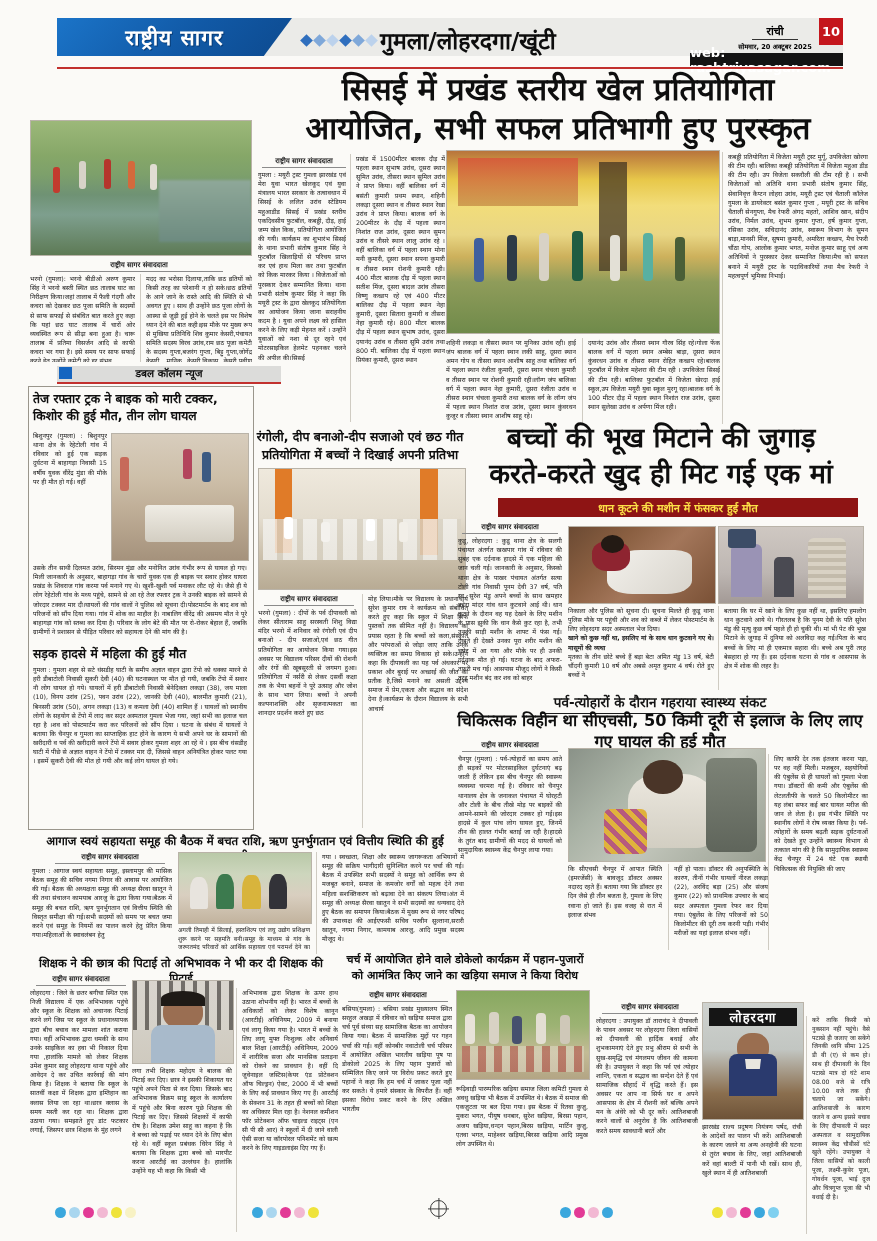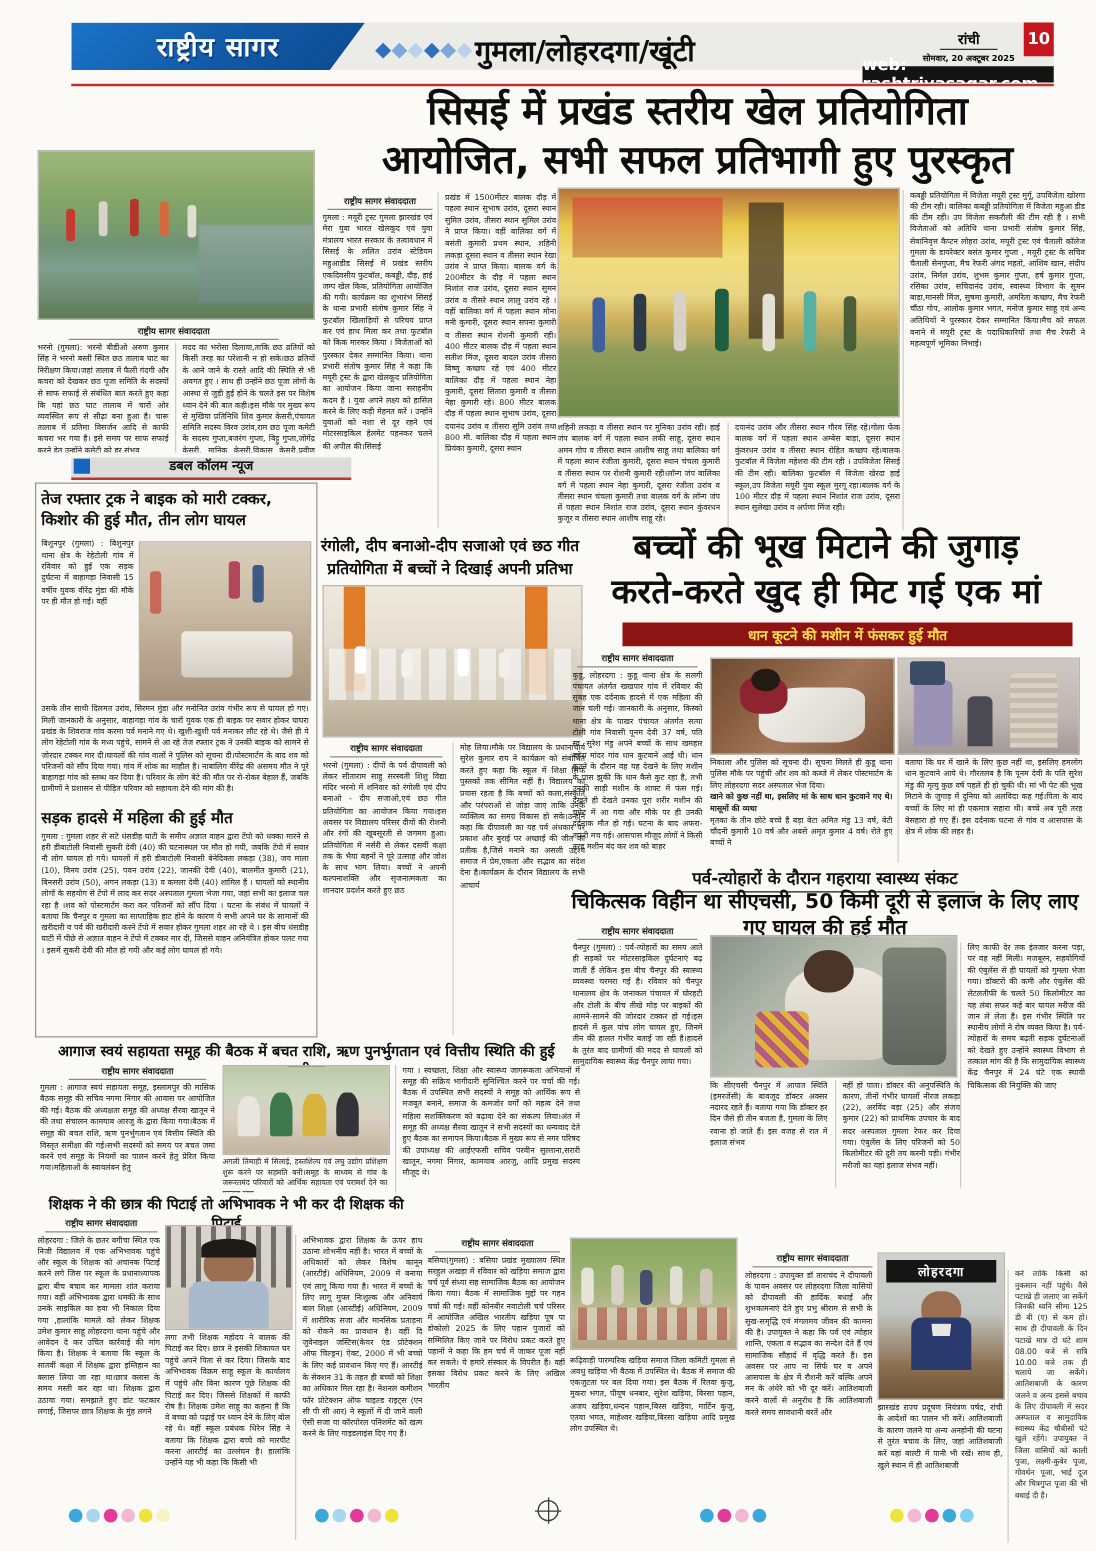--- a/index.html
+++ b/index.html
@@ -210,41 +210,43 @@
   <div class="abs photo" style="left:132px;top:980px;width:100px;height:82px;background:
        linear-gradient(180deg,#d9d6cf 0%,#cfcabf 100%);">
     <div style="position:absolute;left:0;top:0;width:100%;height:60%;background:repeating-linear-gradient(90deg,#2e2a26 0 4px,#d8d4cc 4px 12px);opacity:.6;"></div>
     <div style="position:absolute;left:30%;top:18%;width:40%;height:40%;background:#9a6e52;border-radius:45%;"></div>
     <div style="position:absolute;left:28%;top:12%;width:44%;height:18%;background:#1e1a16;border-radius:50% 50% 0 0;"></div>
     <div style="position:absolute;left:18%;top:54%;width:64%;height:46%;background:#a8bacb;border-radius:10px 10px 0 0;"></div>
   </div>
   <div class="abs body-txt" style="left:132px;top:1066px;width:100px;height:164px;">लगा तभी शिक्षक महोदय ने बालक की पिटाई कर दिए। छात्र ने इसकी शिकायत घर पहुंचे अपने पिता से कर दिया। जिसके बाद अभिभावक विक्रम साहू स्कूल के कार्यालय में पहुंचे और बिना कारण पूछे शिक्षक की पिटाई कर दिए। जिससे शिक्षकों में काफी रोष है। शिक्षक उमेश साहू का कहना है कि वे बच्चा को पढ़ाई पर ध्यान देने के लिए बोल रहे थे। वहीं स्कूल प्रबंधक धिरेन सिंह ने बताया कि शिक्षक द्वारा बच्चे को मारपीट करना आरटीई का उल्लंघन है। हालांकि उन्होंने यह भी कहा कि किसी भी</div>
   <div class="abs body-txt vr" style="left:236px;top:988px;width:96px;height:244px;">अभिभावक द्वारा शिक्षक के ऊपर हाथ उठाना शोभनीय नहीं है। भारत में बच्चों के अधिकारों को लेकर विशेष कानून (आरटीई) अधिनियम, 2009 में बनाया एवं लागू किया गया है। भारत में बच्चों के लिए लागू मुफ्त निःशुल्क और अनिवार्य बाल शिक्षा (आरटीई) अधिनियम, 2009 में शारीरिक सजा और मानसिक प्रताड़ना को रोकने का प्रावधान है। वहीं दि जुवेनाइल जस्टिस(केयर एंड प्रोटेक्शन ऑफ चिल्ड्रन) ऐक्ट, 2000 में भी बच्चों के लिए कई प्रावधान किए गए हैं। आरटीई के सेक्शन 31 के तहत ही बच्चों को शिक्षा का अधिकार मिल रहा है। नेशनल कमीशन फॉर प्रोटेक्शन ऑफ चाइल्ड राइट्स (एन सी पी सी आर) ने स्कूलों में दी जाने वाली ऐसी सजा या कॉरपोरल पनिशमेंट को खत्म करने के लिए गाइडलाइंस दिए गए हैं।</div>
 
+  <div class="abs headline" style="left:340px;top:952px;width:250px;font-size:11px;line-height:1.45;">चर्च में आयोजित होने वाले डोकेलो कार्यक्रम में पहान-पुजारों
+को आमंत्रित किए जाने का खड़िया समाज ने किया विरोध</div>
   <div class="abs byline" style="left:348px;top:990px;width:100px;">राष्ट्रीय सागर संवाददाता</div>
   <div class="abs body-txt" style="left:342px;top:1004px;width:110px;height:226px;">बसिया(गुमला) : बसिया प्रखंड मुख्यालय स्थित सरहुल अखड़ा में रविवार को खड़िया समाज द्वारा चर्च पूर्व संध्या सह सामाजिक बैठक का आयोजन किया गया। बैठक में सामाजिक मुद्दों पर गहन चर्चा की गई। वहीं कोनबीर नवाटोली चर्च परिसर में आयोजित अखिल भारतीय खड़िया पूष पा डोकोलो 2025 के लिए पहान पुजारों को सम्मिलित किए जाने पर विरोध प्रकट करते हुए पहानों ने कहा कि हम चर्च में जाकर पूजा नहीं कर सकते। ये हमारे संस्कार के विपरीत हैं। वहीं इसका विरोध प्रकट करने के लिए अखिल भारतीय</div>
 
   <div class="abs photo" style="left:456px;top:990px;width:132px;height:88px;background:
        linear-gradient(180deg,#88a860 0%,#9db374 40%,#c3bb96 70%,#b3a584 100%);">
     <div style="position:absolute;left:6%;top:26%;width:10px;height:30px;background:#e8e3d8;border-radius:4px;"></div>
     <div style="position:absolute;left:24%;top:24%;width:10px;height:32px;background:#d8d2c4;border-radius:4px;"></div>
     <div style="position:absolute;left:42%;top:28%;width:10px;height:28px;background:#46506e;border-radius:4px;"></div>
     <div style="position:absolute;left:60%;top:25%;width:10px;height:31px;background:#e3ded2;border-radius:4px;"></div>
     <div style="position:absolute;left:78%;top:27%;width:10px;height:29px;background:#cfc8b8;border-radius:4px;"></div>
     <div style="position:absolute;left:4%;top:62%;width:92%;height:30%;background:repeating-linear-gradient(90deg,#b34a46 0 8px,#e0d8c6 8px 16px);opacity:.55;"></div>
   </div>
   <div class="abs body-txt" style="left:456px;top:1084px;width:132px;height:148px;">रूढ़िवाड़ी पारम्परिक खड़िया समाज जिला कमिटी गुमला से अवधु खड़िया भी बैठक में उपस्थित थे। बैठक में समाज की एकजुटता पर बल दिया गया। इस बैठक में रितवा कुजु, मुकरा भगत, पीयूष धनबार, सुरेश खड़िया, बिरसा पहान, अजय खड़िया,धन्दन पहान,बिरस खड़िया, मार्टिन कुजु, एतवा भगत, माहेश्वर खड़िया,बिरसा खड़िया आदि प्रमुख लोग उपस्थित थे।</div>
 
   <div class="abs byline" style="left:602px;top:1002px;width:96px;">राष्ट्रीय सागर संवाददाता</div>
   <div class="abs body-txt" style="left:596px;top:1016px;width:102px;height:216px;">लोहरदगा : उपायुक्त डॉ ताराचंद ने दीपावली के पावन अवसर पर लोहरदगा जिला वासियों को दीपावली की हार्दिक बधाई और शुभकामनाएं देते हुए प्रभु श्रीराम से सभी के सुख-समृद्धि एवं मंगलमय जीवन की कामना की है। उपायुक्त ने कहा कि पर्व एवं त्योहार शान्ति, एकता व सद्भाव का सन्देश देते हैं एवं सामाजिक सौहार्द में वृद्धि करते हैं। इस अवसर पर आप ना सिर्फ घर व अपने आसपास के क्षेत्र में रौशनी करें बल्कि अपने मन के अंधेरे को भी दूर करें। आतिशबाजी करने वालों से अनुरोध है कि आतिशबाजी करते समय सावधानी बरतें और</div>
 
   <div class="abs photo" style="left:702px;top:1002px;width:100px;height:116px;background:
        linear-gradient(180deg,#cfd2cf 0%,#c2c6c2 40%,#8a6e4e 78%,#6e5338 100%);">
     <div style="position:absolute;left:6%;top:4%;width:88%;height:16%;background:#151515;display:flex;align-items:center;justify-content:center;">
-      <span style="color:#fff;font-weight:bold;font-size:10px;letter-spacing:1px;">लोहरदगा</span>
+      <span style="color:#fff;font-weight:bold;font-size:13px;letter-spacing:1px;">लोहरदगा</span>
     </div>
     <div style="position:absolute;left:34%;top:26%;width:32%;height:26%;background:#9a6e50;border-radius:45%;"></div>
     <div style="position:absolute;left:26%;top:44%;width:48%;height:36%;background:#2a3a6e;border-radius:8px 8px 0 0;"></div>
     <div style="position:absolute;left:30%;top:48%;width:40%;height:30%;background:linear-gradient(180deg,#e8e6e0 0%,#e8e6e0 30%,#2a3a6e 30%);clip-path:polygon(30% 0,70% 0,60% 100%,40% 100%);"></div>
   </div>
   <div class="abs body-txt" style="left:702px;top:1122px;width:100px;height:112px;">झारखंड राज्य प्रदूषण नियंत्रण पर्षद, रांची के आदेशों का पालन भी करें। आतिशबाजी के कारण जलने या अन्य अनहोनी की घटना से तुरंत बचाव के लिए, जहां आतिशबाजी करें वहां बाल्टी में पानी भी रखें। साथ ही, खुले स्थान में ही आतिशबाजी</div>
   <div class="abs body-txt vr" style="left:806px;top:1016px;width:58px;height:218px;font-size:6.1px;">करें ताकि किसी को नुकसान नहीं पहुंचे। वैसे पटाखे ही जलाए जा सकेंगे जिनकी ध्वनि सीमा 125 डी बी (ए) से कम हो। साथ ही दीपावली के दिन पटाखे मात्र दो घंटे शाम 08.00 बजे से रात्रि 10.00 बजे तक ही चलाये जा सकेंगे। आतिशबाजी के कारण जलने व अन्य इससे बचाव के लिए दीपावली में सदर अस्पताल व सामुदायिक स्वास्थ्य केंद्र चौबीसों घंटे खुले रहेंगे। उपायुक्त ने जिला वासियों को काली पूजा, लक्ष्मी-कुबेर पूजा, गोवर्धन पूजा, भाई दूज और चित्रगुप्त पूजा की भी बधाई दी है।</div>
 
   <div class="abs" style="left:55px;top:1202px;height:12px;"><span class="dot" style="background: rgb(58, 167, 221);"></span><span class="dot" style="background: rgb(169, 214, 239);"></span><span class="dot" style="background: rgb(226, 58, 150);"></span><span class="dot" style="background: rgb(242, 184, 211);"></span><span class="dot" style="background: rgb(239, 227, 59);"></span><span class="dot" style="background: rgb(248, 242, 196);"></span></div>
   <div class="abs" style="left:252px;top:1202px;height:12px;"><span class="dot" style="background: rgb(58, 167, 221);"></span><span class="dot" style="background: rgb(169, 214, 239);"></span><span class="dot" style="background: rgb(226, 58, 150);"></span><span class="dot" style="background: rgb(242, 184, 211);"></span><span class="dot" style="background: rgb(239, 227, 59);"></span></div>

